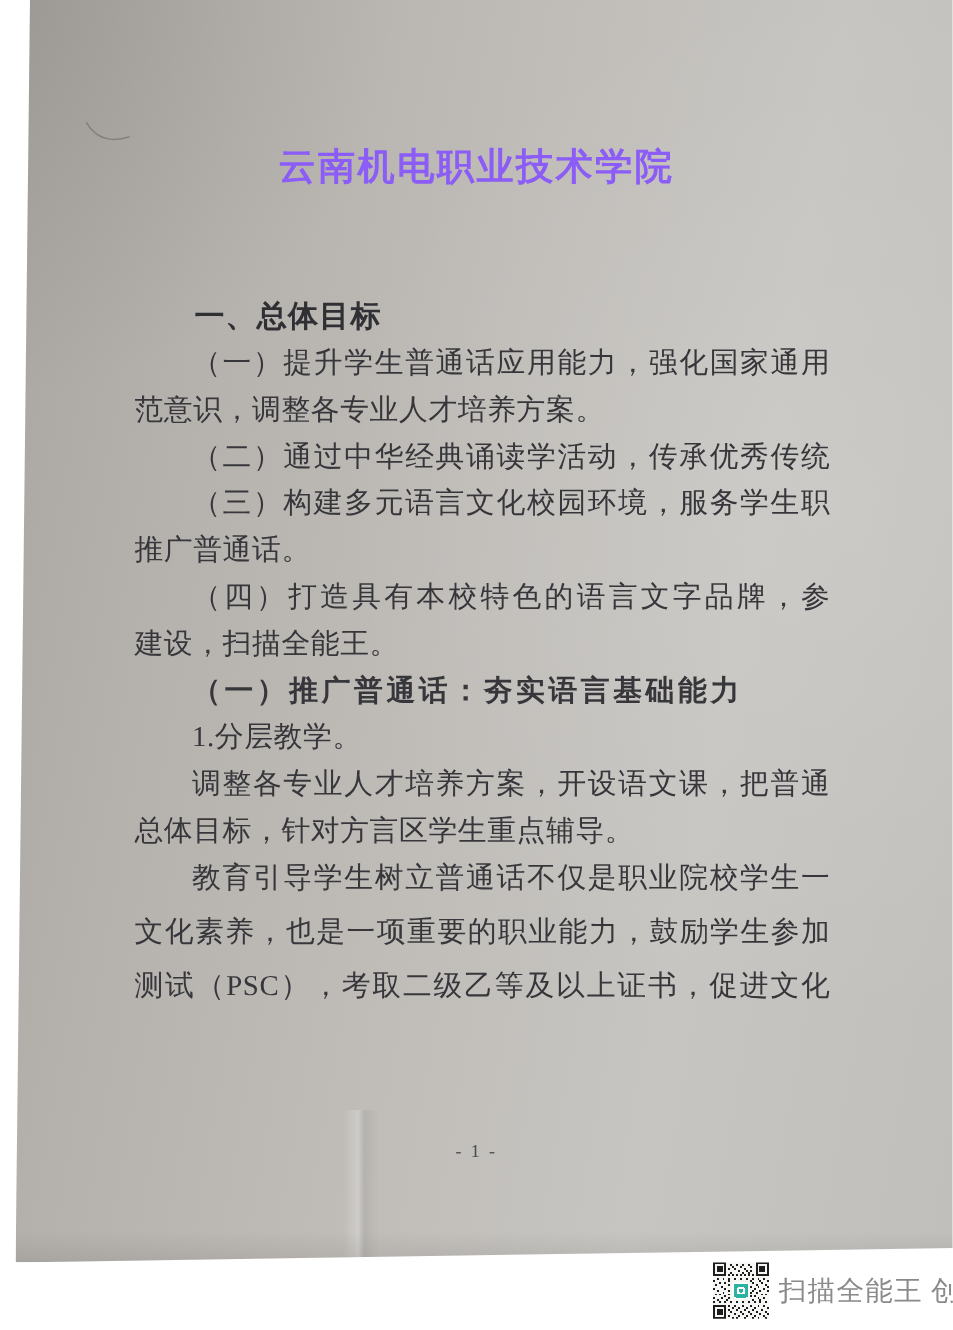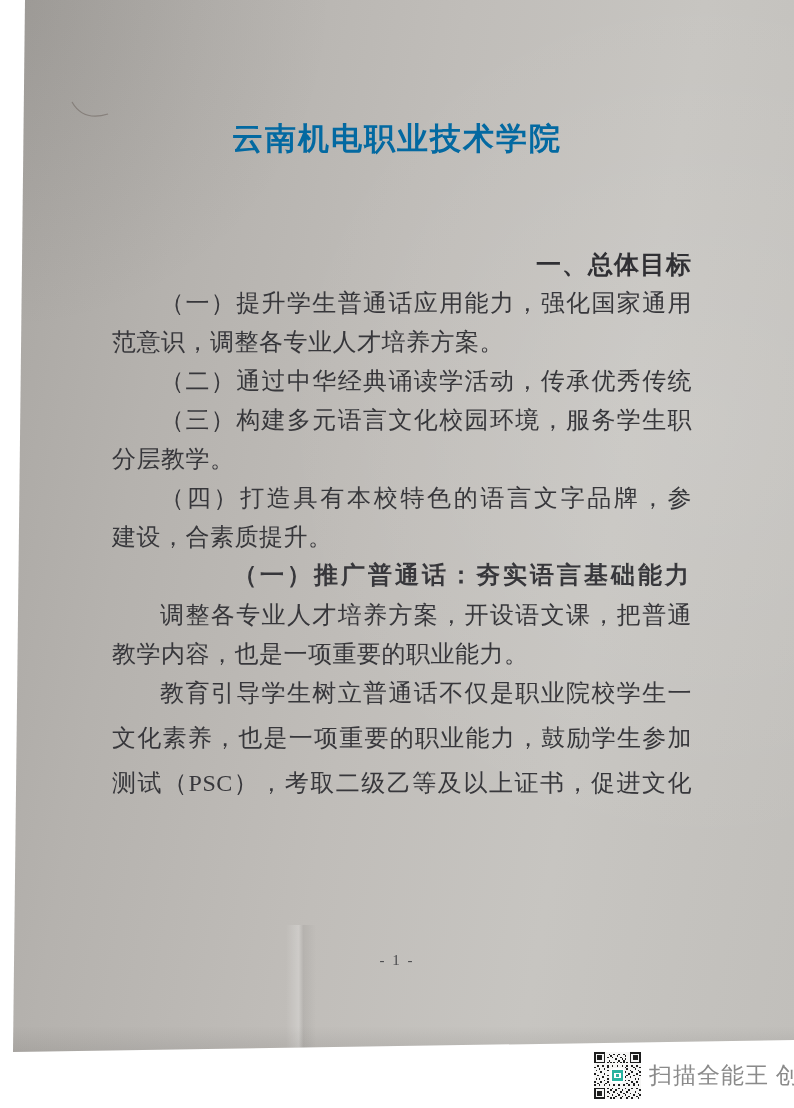--- a/index.html
+++ b/index.html
@@ -38,45 +38,45 @@
 
   
   .doc-title {
     position: absolute;
     left: 0; right: 0; top: 110px;
     text-align: center;
     font-weight: bold;
     font-size: 31px;
     line-height: 57px;
     letter-spacing: 2px;
-    color: #0369a1;
+    color: #8b5cf6;
   }
   .content {
     position: absolute;
     left: 112px; top: 245px;
     width: 580px;
     font-size: 24px;
     color: #37373b;
   }
   .ln {
     height: 39px;
     line-height: 39px;
     letter-spacing: 0.5px;
     overflow: hidden;
   }
-  .ind  { text-indent: 2em; text-align: right; }
+  .ind  { text-indent: 2em; }
   .fill { text-align: justify; text-align-last: justify; text-justify: inter-character; }
   .hd {
     font-family: "Liberation Sans", sans-serif;
     font-weight: bold;
     font-size: 25px;
     letter-spacing: 1px;
     color: #303034;
   }
-  .sub { font-weight: bold; letter-spacing: 3px; font-family: Liberation Mono, monospace; }
+  .sub { font-weight: bold; letter-spacing: 3px; }
   .gap { margin-top: 6px; }
 
   .page-number {
     position: absolute;
     left: 0; right: 0; top: 952px;
     text-align: center;
     font-size: 15px;
     letter-spacing: 2px;
     color: #4b4b4e;
   }
@@ -112,26 +112,27 @@
 <div class="doc-title">
   <div>云南机电职业技术学院</div>
 </div>
 
 <div class="content">
   <div class="ln hd ind">一、总体目标</div>
   <div class="ln ind fill">（一）提升学生普通话应用能力，强化国家通用语言文字规</div>
   <div class="ln">范意识，调整各专业人才培养方案。</div>
   <div class="ln ind fill">（二）通过中华经典诵读学活动，传承优秀传统文化，厚植</div>
   <div class="ln ind fill">（三）构建多元语言文化校园环境，服务学生职业发展与综</div>
-  <div class="ln">分层教学。</div>
+  <div class="ln">推广普通话。</div>
   <div class="ln ind fill">（四）打造具有本校特色的语言文字品牌，参与“书香机电”</div>
-  <div class="ln">建设，合素质提升。</div>
+  <div class="ln">建设，扫描全能王。</div>
   <div class="ln sub ind">（一）推广普通话：夯实语言基础能力</div>
+  <div class="ln ind">1.分层教学。</div>
   <div class="ln ind fill">调整各专业人才培养方案，开设语文课，把普通话培训列入</div>
-  <div class="ln">教学内容，也是一项重要的职业能力。</div>
+  <div class="ln">总体目标，针对方言区学生重点辅导。</div>
   <div class="ln ind fill">教育引导学生树立普通话不仅是职业院校学生一项基本的</div>
   <div class="ln fill gap">文化素养，也是一项重要的职业能力，鼓励学生参加普通话水平</div>
   <div class="ln fill gap">测试（PSC），考取二级乙等及以上证书，促进文化自信与职业能</div>
 </div>
 
 <div class="page-number">- 1 -</div>
 
 <div class="watermark">
   <svg width="47" height="47" viewBox="0 0 29 29" shape-rendering="crispEdges">
     <rect x="0" y="0" width="29" height="29" fill="#f6f6f5"></rect>

